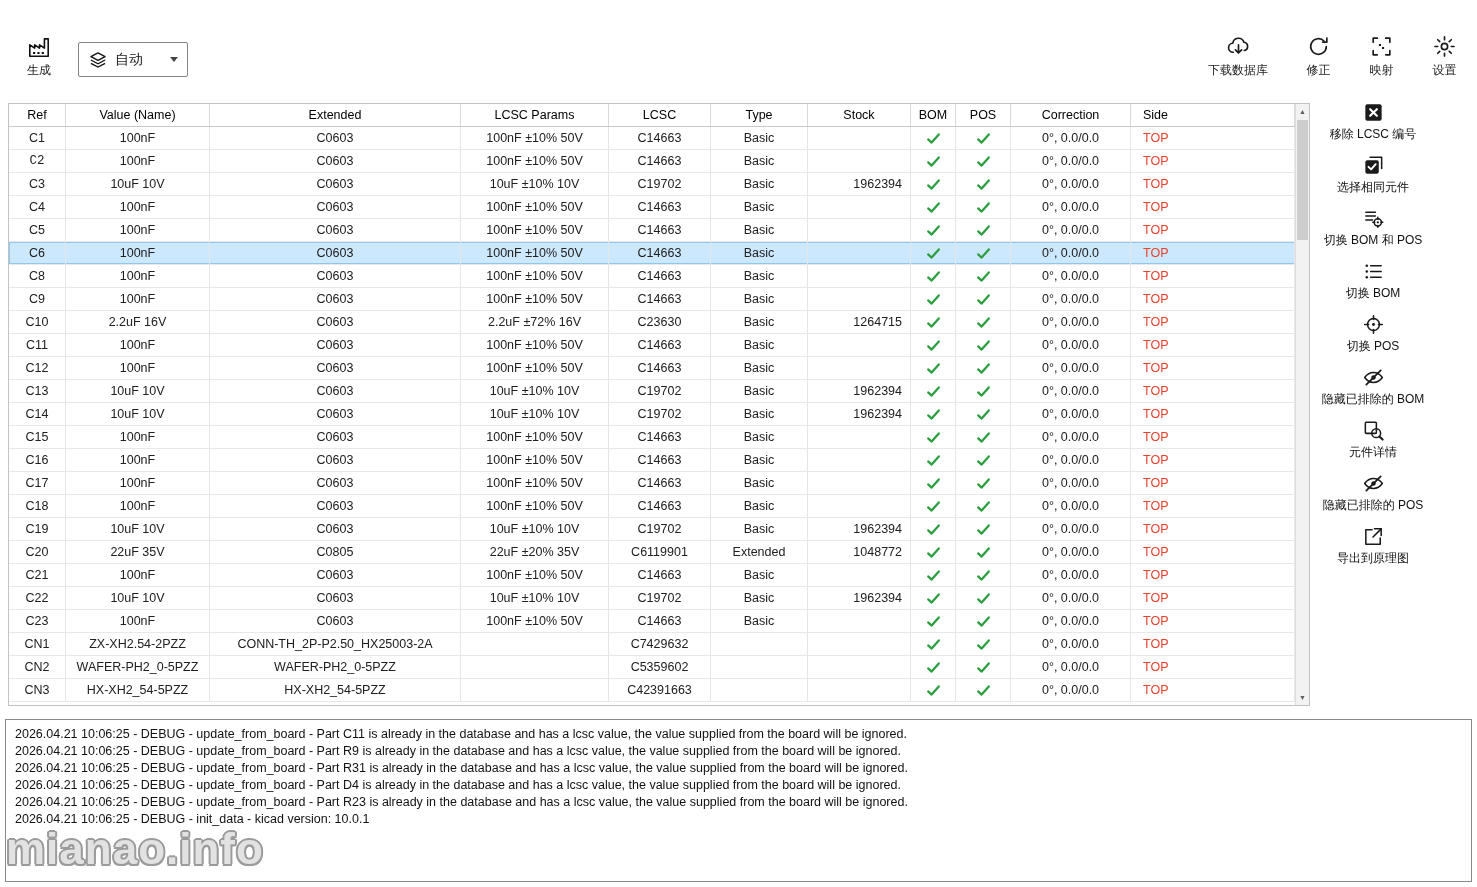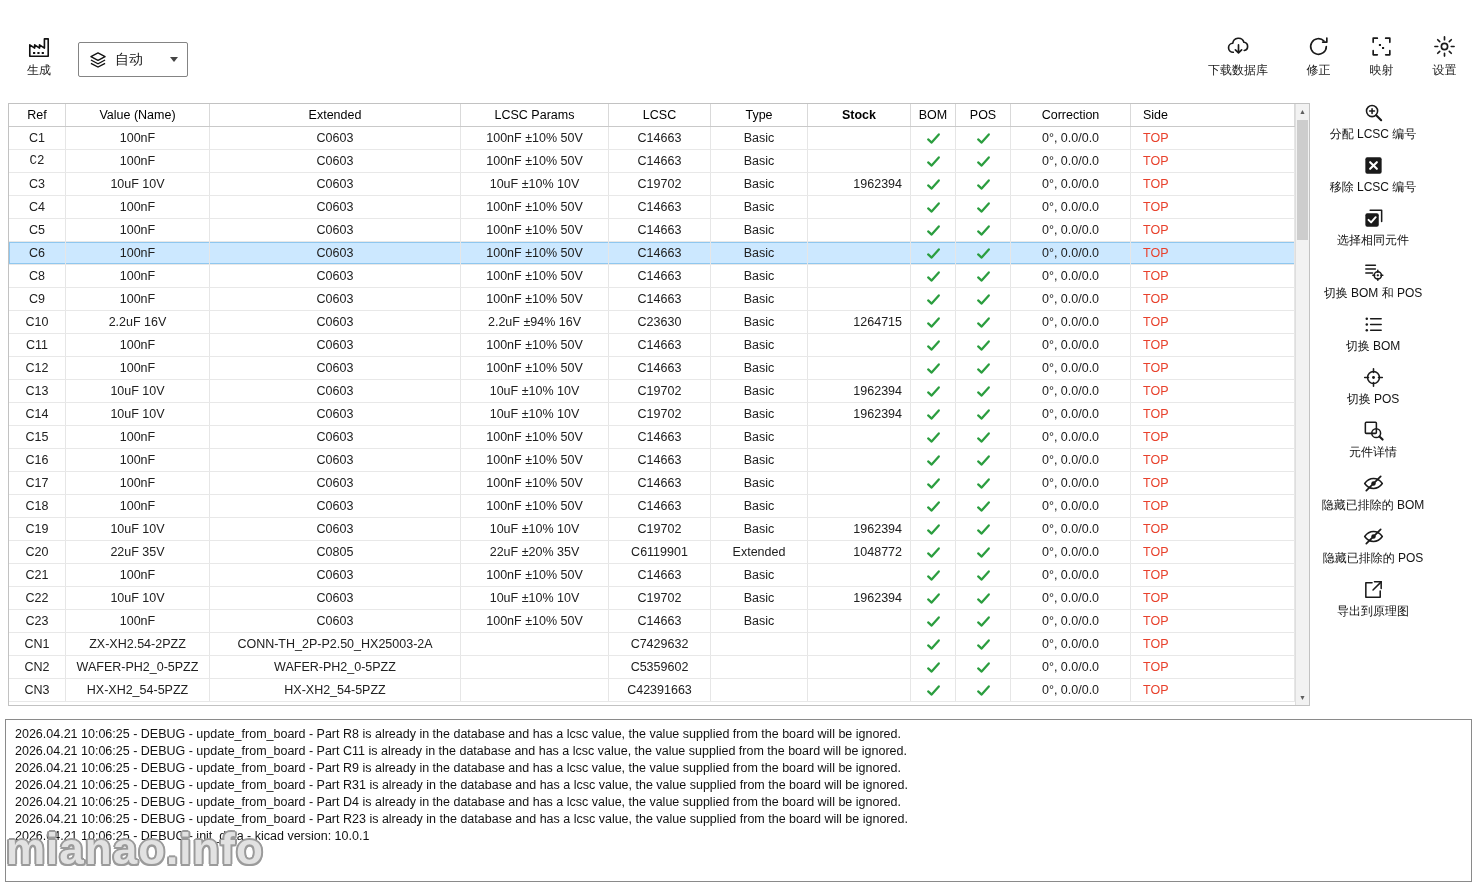--- a/index.html
+++ b/index.html
@@ -129,21 +129,21 @@
   </div>
 
   <div class="table">
     <div class="thead" id="thead">
         <div class="cell hcell ac" style="width: 57px;">Ref</div>
         <div class="cell hcell ac" style="width: 144px;">Value (Name)</div>
         <div class="cell hcell ac" style="width: 251px;">Extended</div>
         <div class="cell hcell ac" style="width: 148px;">LCSC Params</div>
         <div class="cell hcell ac" style="width: 102px;">LCSC</div>
         <div class="cell hcell ac" style="width: 97px;">Type</div>
-        <div class="cell hcell ac" style="width: 103px; font-weight: bold;">Stock</div>
+        <div class="cell hcell ac" style="width: 103px;">Stock</div>
         <div class="cell hcell ac" style="width: 45px;">BOM</div>
         <div class="cell hcell ac" style="width: 55px;">POS</div>
         <div class="cell hcell ac" style="width: 120px;">Correction</div>
         <div class="cell hcell al" style="flex: 1 1 0%;">Side</div>
       </div>
     <div class="tbody" id="tbody">
         <div class="trow">
           <div class="cell ac" style="width: 57px;">C1</div>
           <div class="cell ac" style="width: 144px;">100nF</div>
           <div class="cell ac" style="width: 251px;">C0603</div>
@@ -356,21 +356,21 @@
           </div>
           <div class="cell ac" style="width: 120px;">0°, 0.0/0.0</div>
           <div class="cell al" style="flex: 1 1 0%;">
             <span class="side-top">TOP</span>
           </div>
         </div>
         <div class="trow">
           <div class="cell ac" style="width: 57px;">C10</div>
           <div class="cell ac" style="width: 144px;">2.2uF 16V</div>
           <div class="cell ac" style="width: 251px;">C0603</div>
-          <div class="cell ac" style="width: 148px;">2.2uF ±94% 16V</div>
+          <div class="cell ac" style="width: 148px;">2.2uF ±72% 16V</div>
           <div class="cell ac" style="width: 102px;">C23630</div>
           <div class="cell ac" style="width: 97px;">Basic</div>
           <div class="cell ar" style="width: 103px;">1264715</div>
           <div class="cell ac" style="width: 45px;">
             <span class="check">
               <svg viewBox="0 0 24 24" width="15" height="15">
                 <path d="M3.5 13.5l5.5 5L20.5 5.5" fill="none" stroke="currentColor" stroke-width="3.6" stroke-linecap="round" stroke-linejoin="round"></path>
               </svg>
             </span>
           </div>
@@ -823,30 +823,20 @@
       <div class="sb-arrow up">▲</div>
       <div class="sb-thumb"></div>
       <div class="sb-arrow down">▼</div>
     </div>
   </div>
 
   <div class="sidebar" id="sidebar">
       <div class="side-item">
         <span class="icon">
           <svg viewBox="0 0 24 24">
-            <circle cx="10.5" cy="10.5" r="5.8" fill="none" stroke="#1a1a1a" stroke-width="1.6" stroke-linecap="round" stroke-linejoin="round"></circle>
-            <path d="M14.8 14.8 20 20" fill="none" stroke="#1a1a1a" stroke-width="2.2" stroke-linecap="round"></path>
-            <path d="M8 10.5h5M10.5 8v5" fill="none" stroke="#1a1a1a" stroke-width="1.6" stroke-linecap="round" stroke-linejoin="round"></path>
-          </svg>
-        </span>
-        <div class="side-label">分配 LCSC 编号</div>
-      </div>
-      <div class="side-item">
-        <span class="icon">
-          <svg viewBox="0 0 24 24">
             <rect x="3.5" y="3.5" width="17" height="17" rx="2" fill="#1a1a1a"></rect>
             <path d="M8.5 8.5l7 7M15.5 8.5l-7 7" fill="none" stroke="#fff" stroke-width="2.2" stroke-linecap="round"></path>
           </svg>
         </span>
         <div class="side-label">移除 LCSC 编号</div>
       </div>
       <div class="side-item">
         <span class="icon">
           <svg viewBox="0 0 24 24">
             <path d="M8.5 3.5H20.5v11.5" fill="none" stroke="#1a1a1a" stroke-width="1.6" stroke-linecap="round" stroke-linejoin="round"></path>
@@ -884,61 +874,60 @@
             <circle cx="12" cy="12" r="6.2" fill="none" stroke="#1a1a1a" stroke-width="1.6" stroke-linecap="round" stroke-linejoin="round"></circle>
             <path d="M12 2.8v4M12 17.2v4M2.8 12h4M17.2 12h4" fill="none" stroke="#1a1a1a" stroke-width="1.6" stroke-linecap="round" stroke-linejoin="round"></path>
             <circle cx="12" cy="12" r="1.5" fill="#1a1a1a"></circle>
           </svg>
         </span>
         <div class="side-label">切换 POS</div>
       </div>
       <div class="side-item">
         <span class="icon">
           <svg viewBox="0 0 24 24">
+            <path d="M2.8 12S6.5 6.8 12 6.8 21.2 12 21.2 12 17.5 17.2 12 17.2 2.8 12 2.8 12z" fill="none" stroke="#1a1a1a" stroke-width="1.6" stroke-linecap="round" stroke-linejoin="round"></path>
+            <circle cx="12" cy="12" r="2.3" fill="#1a1a1a"></circle>
+            <path d="M4.5 19.5l15-15" fill="none" stroke="#1a1a1a" stroke-width="1.8" stroke-linecap="round"></path>
+          </svg>
+        </span>
+        <div class="side-label">隐藏已排除的 BOM</div>
+      </div>
+      <div class="side-item">
+        <span class="icon">
+          <svg viewBox="0 0 24 24">
             <rect x="3.5" y="3.5" width="11.5" height="11.5" rx="1" fill="none" stroke="#1a1a1a" stroke-width="1.6" stroke-linecap="round" stroke-linejoin="round"></rect>
             <circle cx="14.8" cy="14.8" r="4.6" fill="none" stroke="#1a1a1a" stroke-width="1.6" stroke-linecap="round" stroke-linejoin="round"></circle>
             <path d="M18.2 18.2l3.3 3.3" fill="none" stroke="#1a1a1a" stroke-width="2.2" stroke-linecap="round"></path>
           </svg>
         </span>
         <div class="side-label">元件详情</div>
       </div>
       <div class="side-item">
         <span class="icon">
           <svg viewBox="0 0 24 24">
             <path d="M2.8 12S6.5 6.8 12 6.8 21.2 12 21.2 12 17.5 17.2 12 17.2 2.8 12 2.8 12z" fill="none" stroke="#1a1a1a" stroke-width="1.6" stroke-linecap="round" stroke-linejoin="round"></path>
             <circle cx="12" cy="12" r="2.3" fill="#1a1a1a"></circle>
             <path d="M4.5 19.5l15-15" fill="none" stroke="#1a1a1a" stroke-width="1.8" stroke-linecap="round"></path>
           </svg>
         </span>
-        <div class="side-label">隐藏已排除的 BOM</div>
-      </div>
-      <div class="side-item">
-        <span class="icon">
-          <svg viewBox="0 0 24 24">
-            <path d="M2.8 12S6.5 6.8 12 6.8 21.2 12 21.2 12 17.5 17.2 12 17.2 2.8 12 2.8 12z" fill="none" stroke="#1a1a1a" stroke-width="1.6" stroke-linecap="round" stroke-linejoin="round"></path>
-            <circle cx="12" cy="12" r="2.3" fill="#1a1a1a"></circle>
-            <path d="M4.5 19.5l15-15" fill="none" stroke="#1a1a1a" stroke-width="1.8" stroke-linecap="round"></path>
-          </svg>
-        </span>
         <div class="side-label">隐藏已排除的 POS</div>
       </div>
       <div class="side-item">
         <span class="icon">
           <svg viewBox="0 0 24 24">
             <path d="M19 13.5V20H4V5h6.5" fill="none" stroke="#1a1a1a" stroke-width="1.6" stroke-linecap="round" stroke-linejoin="round"></path>
             <path d="M13 4h7v7" fill="none" stroke="#1a1a1a" stroke-width="1.6" stroke-linecap="round" stroke-linejoin="round"></path>
             <path d="M20 4l-8.5 8.5" fill="none" stroke="#1a1a1a" stroke-width="1.6" stroke-linecap="round" stroke-linejoin="round"></path>
           </svg>
         </span>
         <div class="side-label">导出到原理图</div>
       </div>
     </div>
 
   <div class="log" id="log">
-      <div class="log-line">2026.04.21 10:06:25 - DEBUG - update_from_board -  Part R8 is already in the database and has a lcsc value, the value supplied from the board will be ignored.</div>
       <div class="log-line">2026.04.21 10:06:25 - DEBUG - update_from_board -  Part C11 is already in the database and has a lcsc value, the value supplied from the board will be ignored.</div>
       <div class="log-line">2026.04.21 10:06:25 - DEBUG - update_from_board -  Part R9 is already in the database and has a lcsc value, the value supplied from the board will be ignored.</div>
       <div class="log-line">2026.04.21 10:06:25 - DEBUG - update_from_board -  Part R31 is already in the database and has a lcsc value, the value supplied from the board will be ignored.</div>
       <div class="log-line">2026.04.21 10:06:25 - DEBUG - update_from_board -  Part D4 is already in the database and has a lcsc value, the value supplied from the board will be ignored.</div>
       <div class="log-line">2026.04.21 10:06:25 - DEBUG - update_from_board -  Part R23 is already in the database and has a lcsc value, the value supplied from the board will be ignored.</div>
       <div class="log-line">2026.04.21 10:06:25 - DEBUG - init_data -  kicad version: 10.0.1</div>
     </div>
 
   <div class="watermark">mianao.info</div>
 

